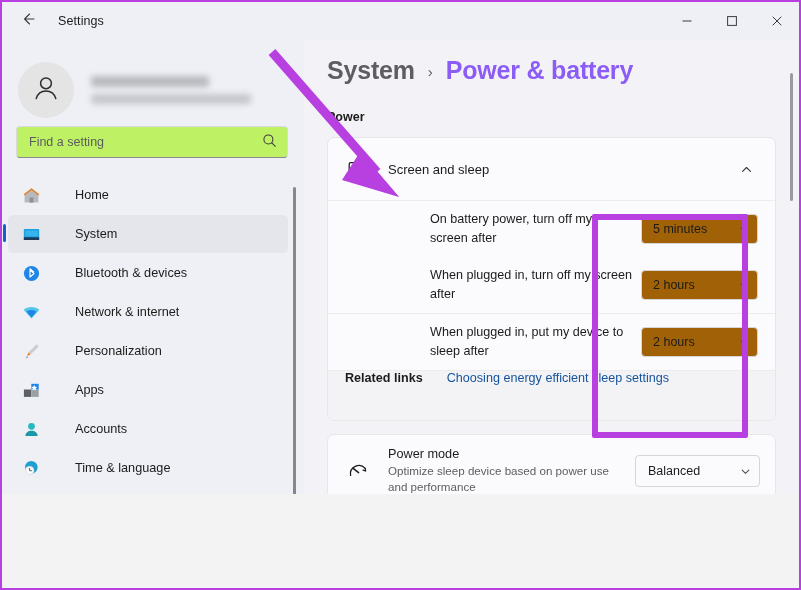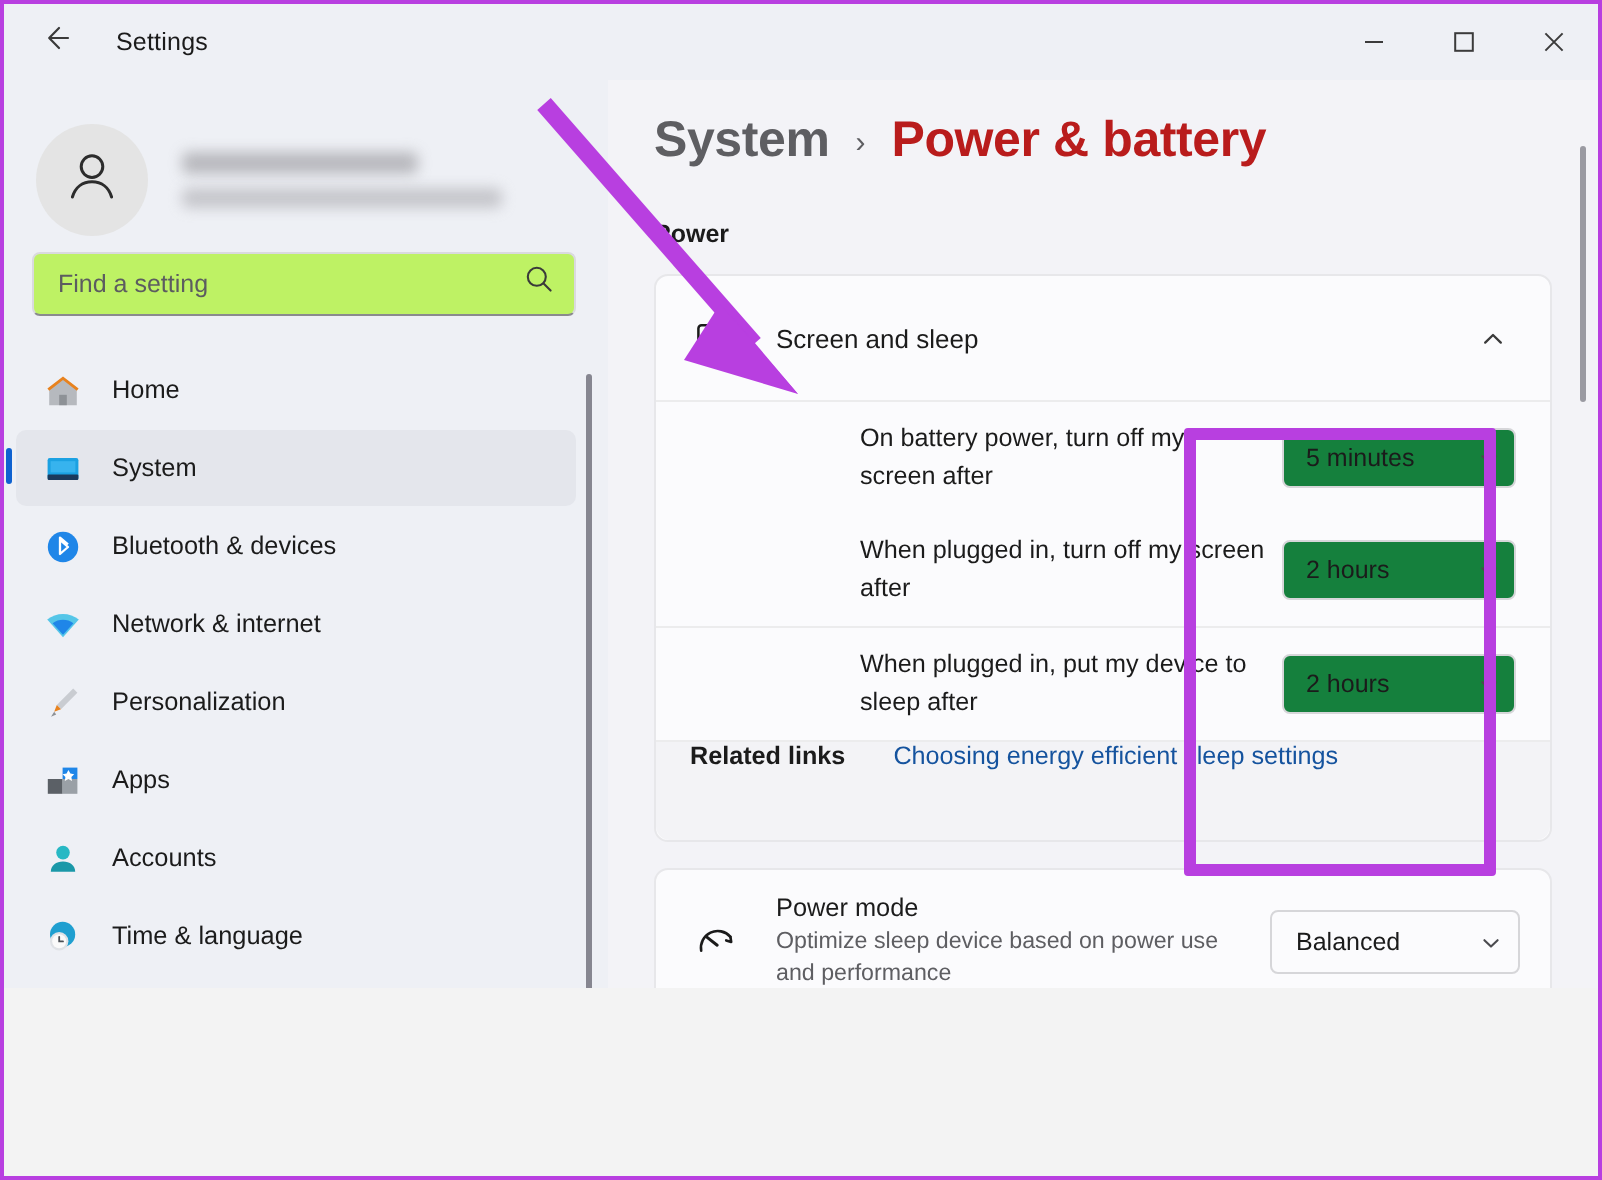--- a/index.html
+++ b/index.html
@@ -146,21 +146,21 @@
     width: 3px; height: 18px;
     background: #0f62d0;
     border-radius: 2px;
   }
   .nav-icon {
     width: 22px; height: 22px;
     margin-right: 14px;
     flex: 0 0 22px;
     display: flex; align-items: center; justify-content: center;
   }
-  .nav-label { font-size: 12.7px; color: #1b1b1b; }
+  .nav-label { font-size: 12.7px; color: #1b1b1b; margin-left: 19px; }
 
   .sb-track {
     position: absolute;
     right: 8px;
     top: 12px;
     bottom: 62px;
     width: 3px;
   }
   .sb-thumb {
     position: absolute;
@@ -194,21 +194,21 @@
   }
   .crumb-sep {
     font-size: 15px;
     color: #5e5e62;
     margin: 0 13px;
     position: relative;
     top: -2px;
   }
   .crumb-current {
     font-size: 25px;
-    color: #b91c1c;
+    color: #8b5cf6;
     font-weight: 600;
     letter-spacing: -.2px;
   }
   .section-label {
     margin-top: 25px;
     font-size: 12.5px;
     font-weight: 600;
     color: #1b1b1b;
   }
   .card {
@@ -251,21 +251,21 @@
     font-size: 12.6px;
     color: #1b1b1b;
     line-height: 1.48;
     max-width: 215px;
     padding-right: 8px;
     margin-left: 44px;
   }
   .combo {
     width: 117px;
     height: 30px;
-    background: #15803d;
+    background: #a16207;
     border: 1px solid #d6d6d9;
     border-radius: 4px;
     display: flex;
     align-items: center;
     padding: 0 7px 0 11px;
     cursor: pointer;
     flex: 0 0 117px;
   }
   .combo-val { flex: 1; font-size: 12.5px; color: #1b1b1b; }
   .combo-chev { color: #4a4a4e; display: flex; align-items: center; }

